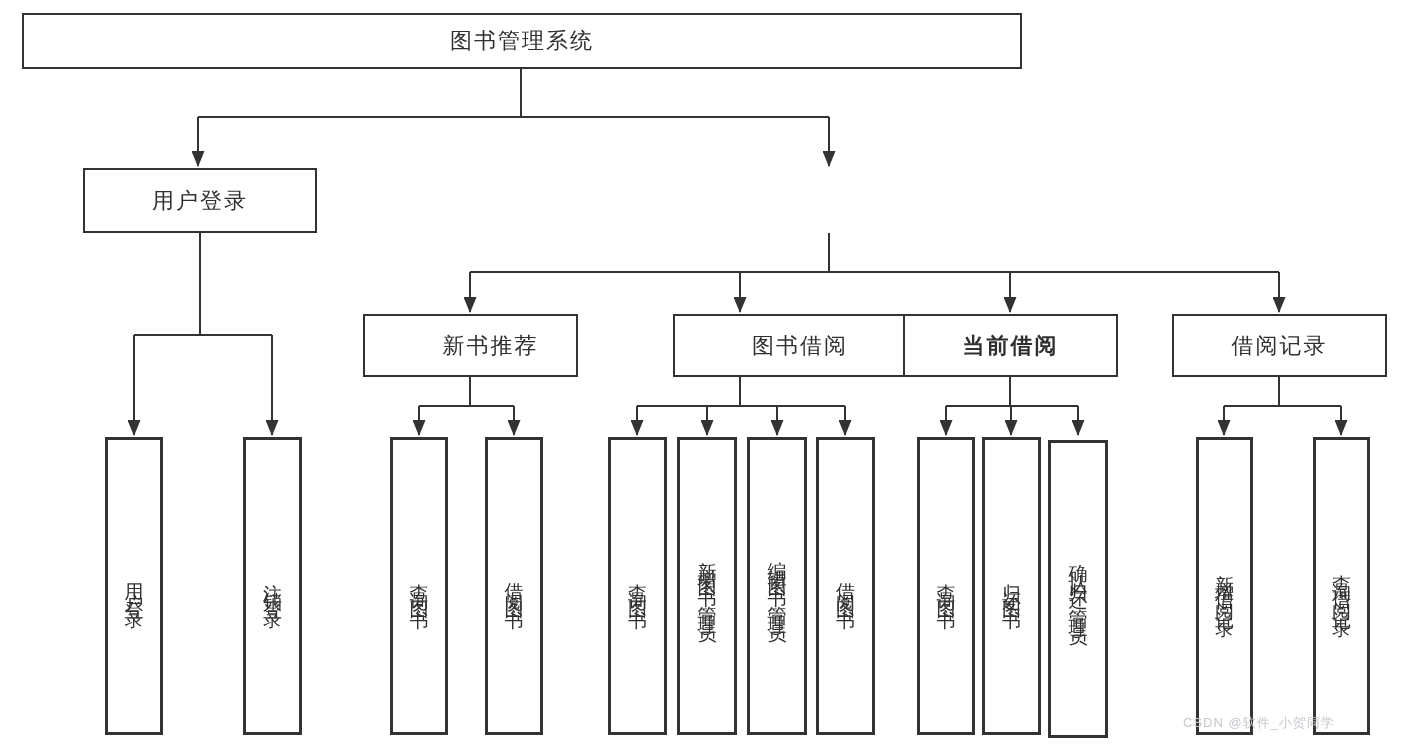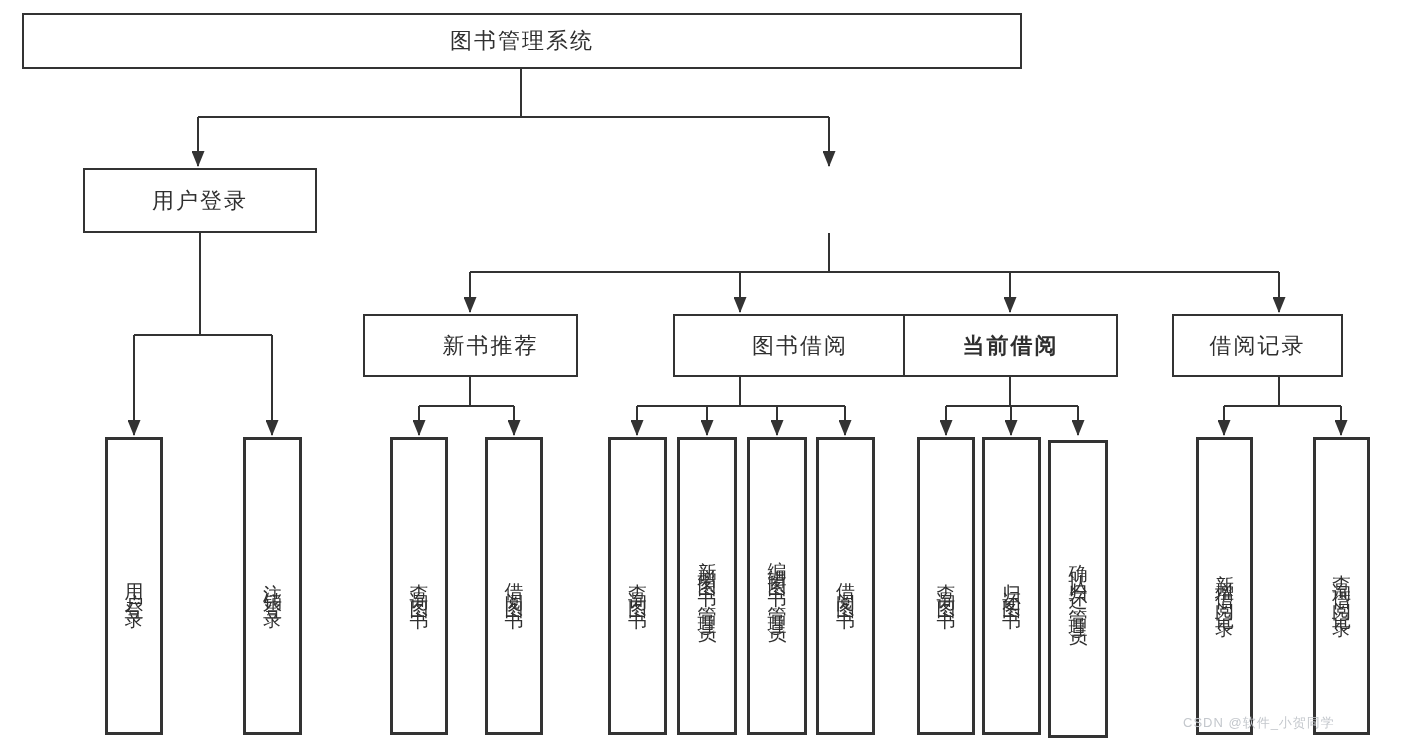--- a/index.html
+++ b/index.html
@@ -117,21 +117,21 @@
     </g>
   </svg>
 
   <div class="node" style="left:22px; top:13px; width:1000px; height:56px;">图书管理系统</div>
 
   <div class="node" style="left:83px; top:168px; width:234px; height:65px;">用户登录</div>
 
   <div class="node" style="left:363px; top:314px; width:215px; height:63px;padding-left:40px;">新书推荐</div>
   <div class="node" style="left:633px; top:314px; width:254px; height:63px;margin-left:40px;">图书借阅</div>
   <div class="node" style="left:903px; top:314px; width:215px; height:63px;font-weight:bold;">当前借阅</div>
-  <div class="node" style="left:1172px; top:314px; width:171px; height:63px;">借阅记录</div>
+  <div class="node" style="left:1172px; top:314px; width:215px; height:63px;">借阅记录</div>
 
   <div class="node vnode" style="left:105px; top:437px; width:58px; height:298px;">用户登录</div>
   <div class="node vnode" style="left:243px; top:437px; width:59px; height:298px;">注销登录</div>
 
   <div class="node vnode" style="left:390px; top:437px; width:58px; height:298px;">查询图书</div>
   <div class="node vnode" style="left:485px; top:437px; width:58px; height:298px;">借阅图书</div>
 
   <div class="node vnode" style="left:608px; top:437px; width:59px; height:298px;">查询图书</div>
   <div class="node vnode" style="left:677px; top:437px; width:60px; height:298px;">新增图书（管理员）</div>
   <div class="node vnode" style="left:747px; top:437px; width:60px; height:298px;">编辑图书（管理员）</div>

